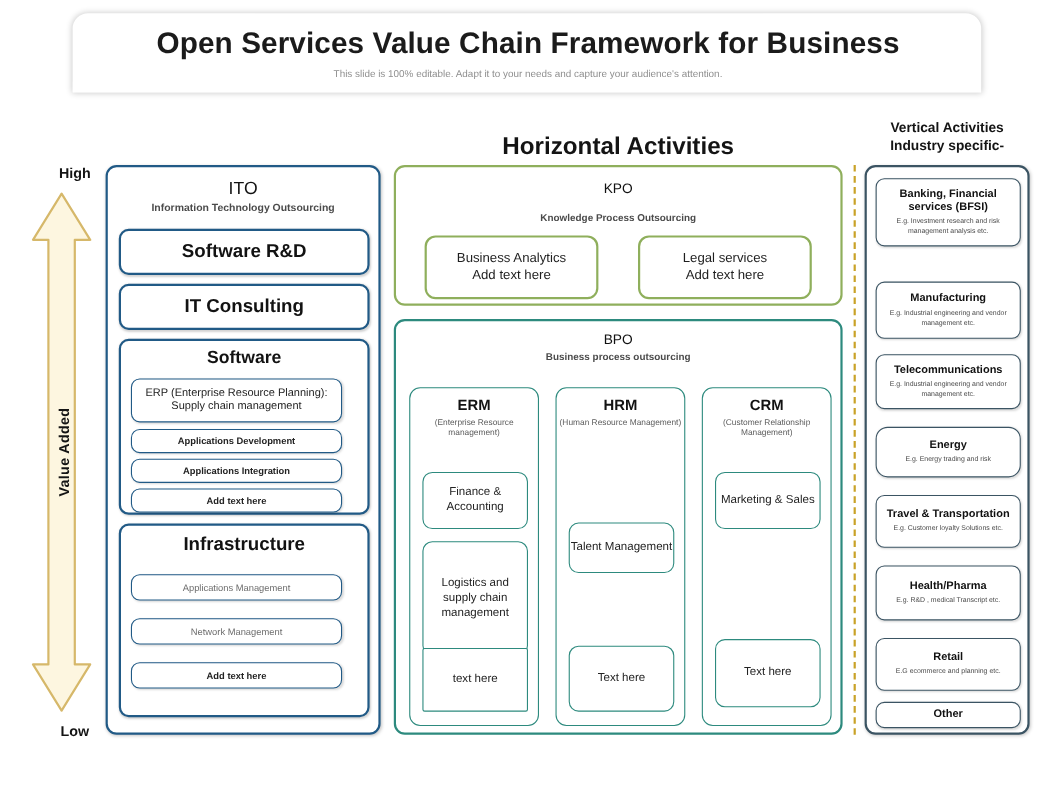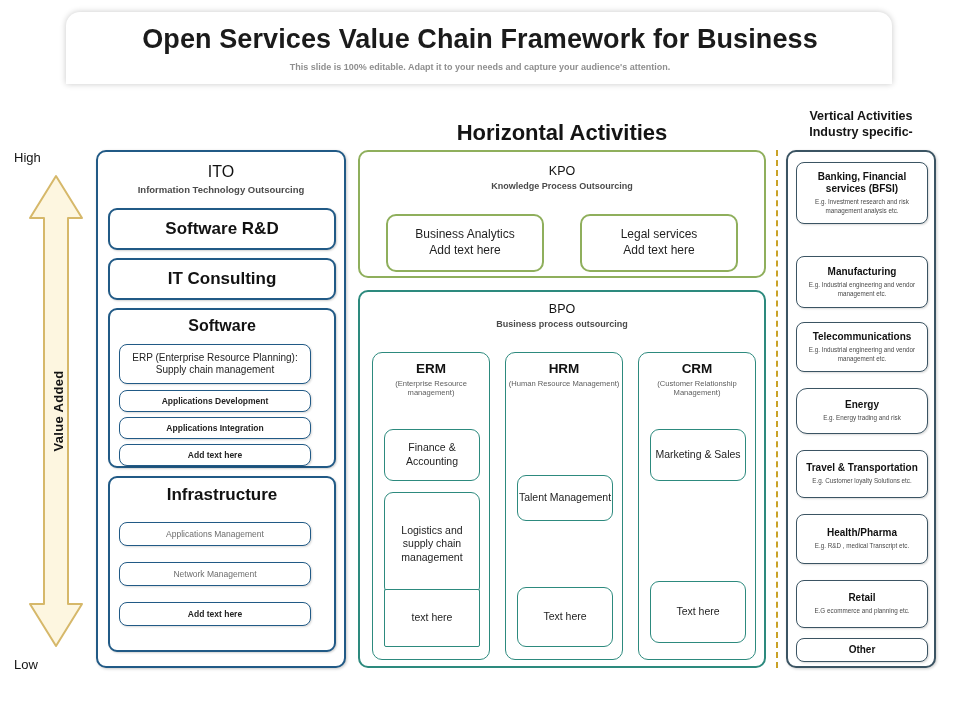--- a/index.html
+++ b/index.html
@@ -26,28 +26,28 @@
   }
   .slide-title{
     position:absolute;left:0;right:0;top:24px;
     text-align:center;
     font-size:27px;font-weight:700;letter-spacing:.1px;
     color:#1b1b1b;
   }
   .slide-sub{
     position:absolute;left:0;right:0;top:62px;
     text-align:center;
-    font-size:9px;color:#8f8f8f;font-weight:700;
+    font-size:9px;color:#8f8f8f;font-weight:400;
   }
 
   
   .axis{position:absolute;left:14px;top:150px;width:84px;height:522px;}
   .axis .lbl{
-    position:absolute;left:0;width:84px;text-align:left;
-    font-size:13px;font-weight:400;color:#141414;
+    position:absolute;left:12px;width:84px;text-align:center;
+    font-size:13px;font-weight:700;color:#141414;
   }
   .axis .lbl-high{top:0px;}
   .axis .lbl-low{bottom:0px;}
   .axis svg{position:absolute;left:14px;top:24px;}
   .axis .vtext{
     position:absolute;left:-26px;top:50%;width:140px;
     transform:translate(0,-50%) rotate(-90deg);
     transform-origin:center center;
     text-align:center;font-size:13px;font-weight:700;color:#141414;
     letter-spacing:.3px;
@@ -101,21 +101,21 @@
     position:absolute;left:356px;top:120px;width:412px;text-align:center;
     font-size:22px;font-weight:700;color:#141414;
   }
 
   
   .kpo{
     left:358px;top:150px;width:408px;height:128px;
     border:2px solid #8faf5c;
   }
   .kpo .panel-title{font-size:12.5px;margin-top:12px;}
-  .kpo .panel-sub{font-size:9px;margin-top:3px;}
+  .kpo .panel-sub{font-size:9px;margin-top:15px;}
   .kpo-box{
     position:absolute;top:62px;width:158px;height:58px;box-sizing:border-box;
     border:2px solid #8faf5c;border-radius:10px;background:#fff;
     display:flex;align-items:center;justify-content:center;text-align:center;
     font-size:12px;line-height:1.3;color:#1f1f1f;
   }
 
   
   .bpo{
     left:358px;top:290px;width:408px;height:378px;

